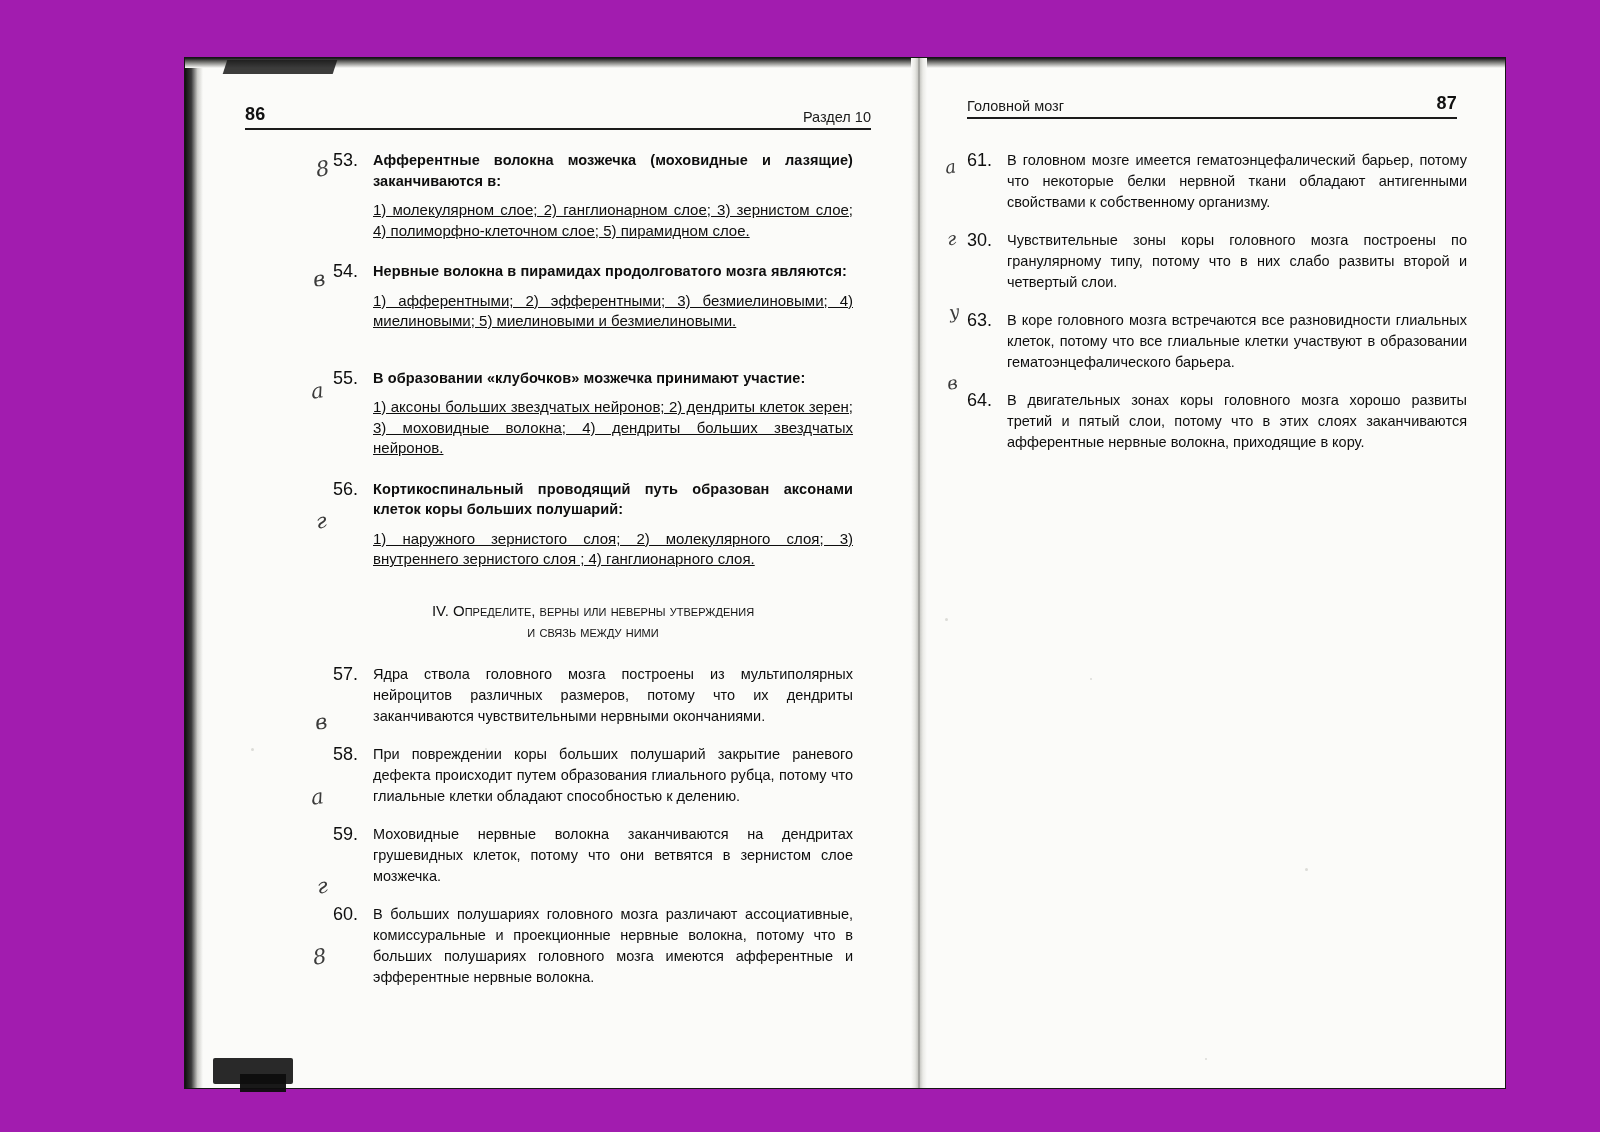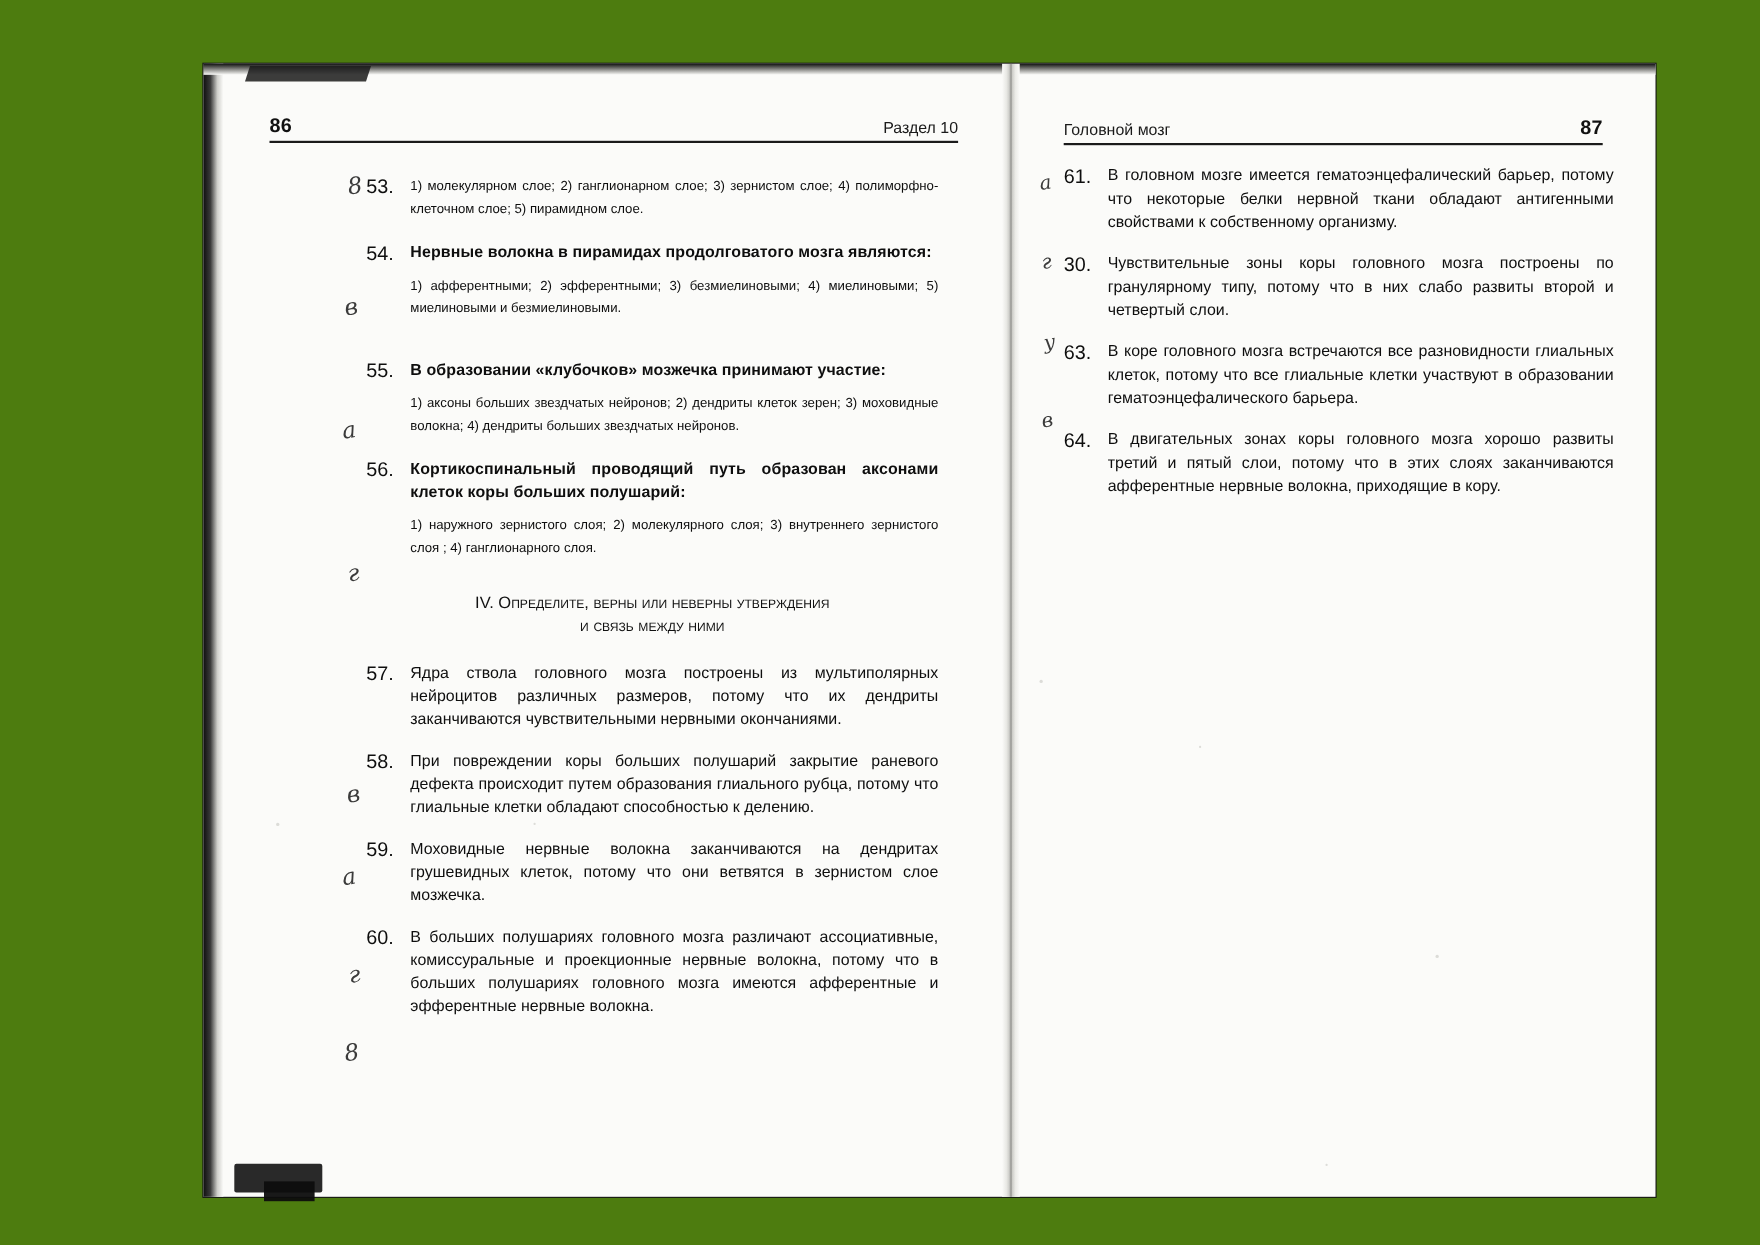--- a/index.html
+++ b/index.html
@@ -4,21 +4,21 @@
 <style>
   html, body {
     margin: 0;
     padding: 0;
     background: #000000;
   }
   .page {
     position: relative;
     width: 1600px;
     height: 1132px;
-    background: #4d7c0f;
+    background: #a21caf;
     overflow: hidden;
     font-family: "Liberation Sans", sans-serif;
   }
 
   
   .scan {
     position: absolute;
     left: 185px;
     top: 58px;
     width: 1320px;
@@ -151,24 +151,25 @@
     margin-left: 40px;
   }
   .stem {
     font-weight: bold;
     font-size: 14.5px;
     line-height: 20.5px;
     text-align: justify;
     letter-spacing: .1px;
   }
   .opts {
-    font-size: 12px;
+    font-size: 15px;
     line-height: 20.5px;
     text-align: justify;
     margin-top: 9px;
+    text-decoration: underline;
   }
   .plain {
     font-size: 14.5px;
     line-height: 21px;
     text-align: justify;
   }
 
   .section-title {
     text-align: center;
     font-size: 15px;
@@ -226,20 +227,21 @@
         <span class="folio">86</span>
         <span class="runhead">Раздел 10</span>
         <div class="hr"></div>
       </div>
 
       <div class="col" style="left:148px; top:92px; width:520px;">
 
         <div class="qitem">
           <div class="qnum">53.</div>
           <div class="qbody">
+            <div class="stem">Афферентные волокна мозжечка (моховидные и лазящие) заканчиваются в:</div>
             <div class="opts">1) молекулярном слое; 2) ганглионарном слое; 3) зернистом слое; 4) полиморфно-клеточном слое; 5) пирамидном слое.</div>
           </div>
         </div>
 
         <div class="qitem" style="margin-top:20px;">
           <div class="qnum">54.</div>
           <div class="qbody">
             <div class="stem">Нервные волокна в пирамидах продолговатого мозга являются:</div>
             <div class="opts">1) афферентными; 2) эфферентными; 3) безмиелиновыми; 4) миелиновыми; 5) миелиновыми и безмиелиновыми.</div>
           </div>
@@ -301,21 +303,21 @@
       <div class="mark" style="left:126px; top:321px;">а</div>
       <div class="mark" style="left:131px; top:451px;">г</div>
       <div class="mark" style="left:130px; top:652px;">в</div>
       <div class="mark" style="left:126px; top:727px;">а</div>
       <div class="mark" style="left:132px; top:816px;">г</div>
       <div class="mark" style="left:128px; top:887px;">8</div>
     </div>
 
     <div class="sheet right">
 
-      <div class="page-head" style="left:40px; right:48px; top:48px;">
+      <div class="page-head" style="left:40px; right:48px; top:35px;">
         <span class="runhead">Головной мозг</span>
         <span class="folio">87</span>
         <div class="hr"></div>
       </div>
 
       <div class="col" style="left:40px; top:92px; width:500px;">
 
         <div class="qitem">
           <div class="qnum">61.</div>
           <div class="qbody">

